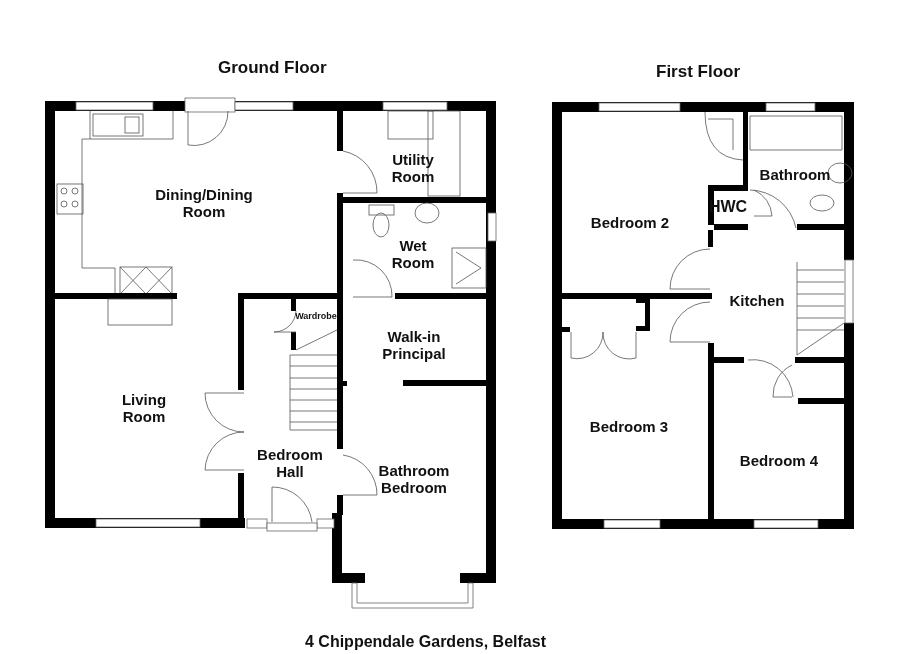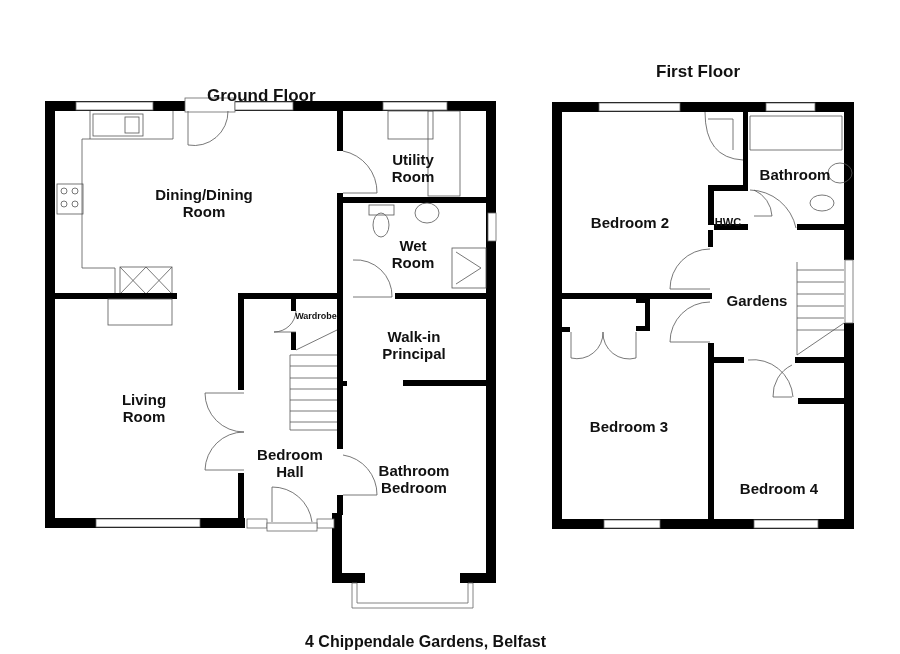--- a/index.html
+++ b/index.html
@@ -1,21 +1,21 @@
 <!DOCTYPE html>
 <html><head>
 <meta charset="utf-8">
 <style>
   html, body { margin:0; padding:0; background:#ffffff; }
   body { width:900px; height:654px; position:relative; overflow:hidden; font-family:"Liberation Sans", sans-serif; }
   svg { position:absolute; left:0; top:0; }
   .title { position:absolute; font-weight:bold; font-size:17px; color:#111; white-space:nowrap; }
   .lbl { position:absolute; font-weight:bold; font-size:15px; line-height:17px; color:#111; text-align:center; white-space:pre-line; transform:translate(-50%,-50%); }
   .lbl.sm { font-size:9px; line-height:10px; }
-  .lbl.md { font-size:11px;margin-top:16px; }
+  .lbl.md { font-size:16px; }
   .w { fill:#000; }
   .ln { fill:none; stroke:#555; stroke-width:0.8; }
   .win { fill:#fff; stroke:#666; stroke-width:0.8; }
   .door { fill:none; stroke:#555; stroke-width:0.8; }
 </style>
 </head>
 <body>
 
 <svg width="900" height="654" viewBox="0 0 900 654">
 
@@ -133,21 +133,21 @@
     <rect class="w" x="714" y="357" width="30" height="6"></rect>
     <rect class="w" x="795" y="357" width="49" height="6"></rect>
     <path class="door" d="M748 360 A40 40 0 0 1 793 397"></path>
     <path class="door" d="M792 365 A34 34 0 0 0 773 397 L792 397"></path>
     <rect class="w" x="798" y="398" width="46" height="6"></rect>
 
     <path class="ln" d="M797 262 L797 355 M797 270 L844 270 M797 282 L844 282 M797 294 L844 294 M797 306 L844 306 M797 318 L844 318 M797 330 L844 330 M797 355 L844 323"></path>
   </g>
 </svg>
 
-<div class="title" style="left:207px;top:58px;margin-top:28px;">Ground Floor</div>
+<div class="title" style="left:218px;top:58px;">Ground Floor</div>
 <div class="title" style="left:656px;top:62px;">First Floor</div>
 
 <div class="lbl" style="left:204px;top:203px;">Dining/Dining
 Room</div>
 <div class="lbl" style="left:413px;top:168px;">Utility
 Room</div>
 <div class="lbl" style="left:413px;top:254px;">Wet
 Room</div>
 <div class="lbl sm" style="left:316px;top:316px;">Wardrobe</div>
 <div class="lbl" style="left:414px;top:345px;">Walk-in
@@ -155,17 +155,17 @@
 <div class="lbl" style="left:144px;top:408px;">Living
 Room</div>
 <div class="lbl" style="left:290px;top:463px;">Bedroom
 Hall</div>
 <div class="lbl" style="left:414px;top:479px;">Bathroom
 Bedroom</div>
 
 <div class="lbl" style="left:630px;top:222px;">Bedroom 2</div>
 <div class="lbl md" style="left:728px;top:206px;">HWC</div>
 <div class="lbl" style="left:795px;top:174px;">Bathroom</div>
-<div class="lbl" style="left:757px;top:300px;">Gardens</div>
+<div class="lbl" style="left:757px;top:300px;">Kitchen</div>
 <div class="lbl" style="left:629px;top:426px;">Bedroom 3</div>
-<div class="lbl" style="left:779px;top:460px;margin-top:28px;">Bedroom 4</div>
+<div class="lbl" style="left:779px;top:460px;">Bedroom 4</div>
 
 <div class="title" style="left:305px;top:633px;font-size:16px;">4 Chippendale Gardens, Belfast</div>
 
 </body></html>

